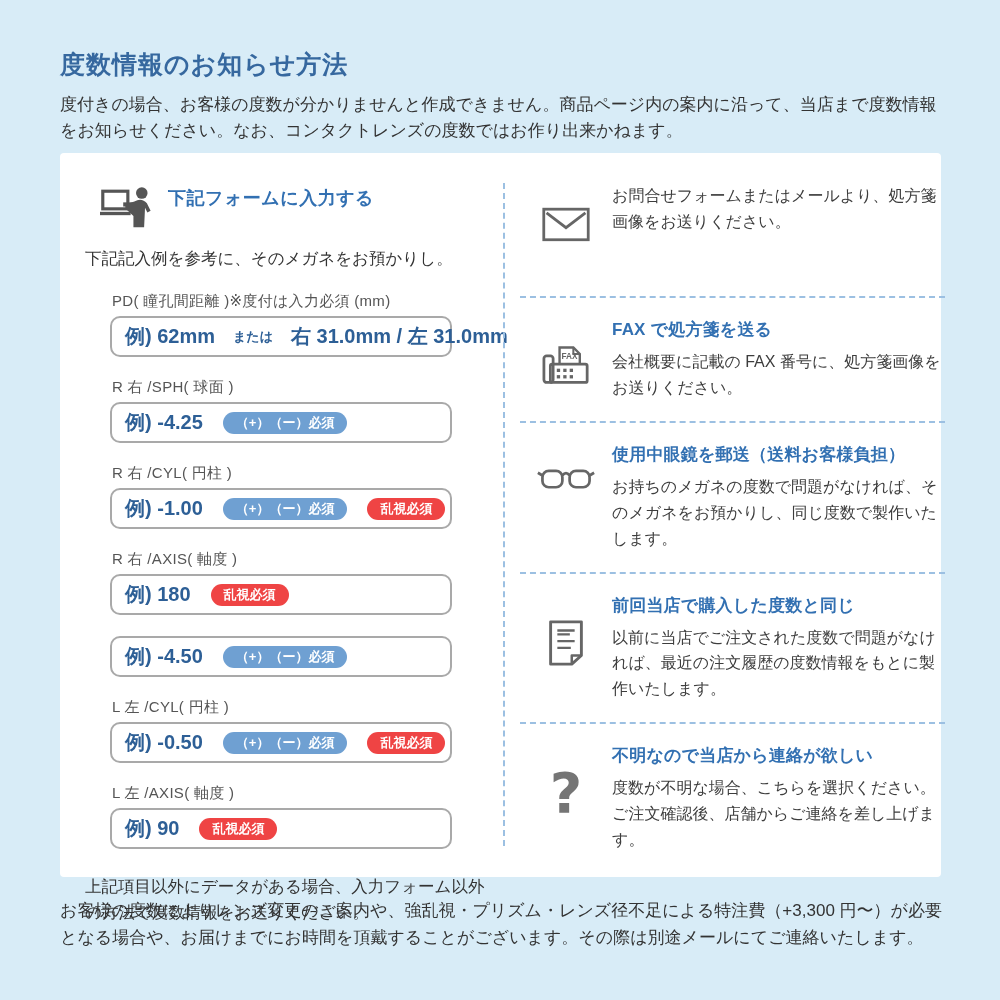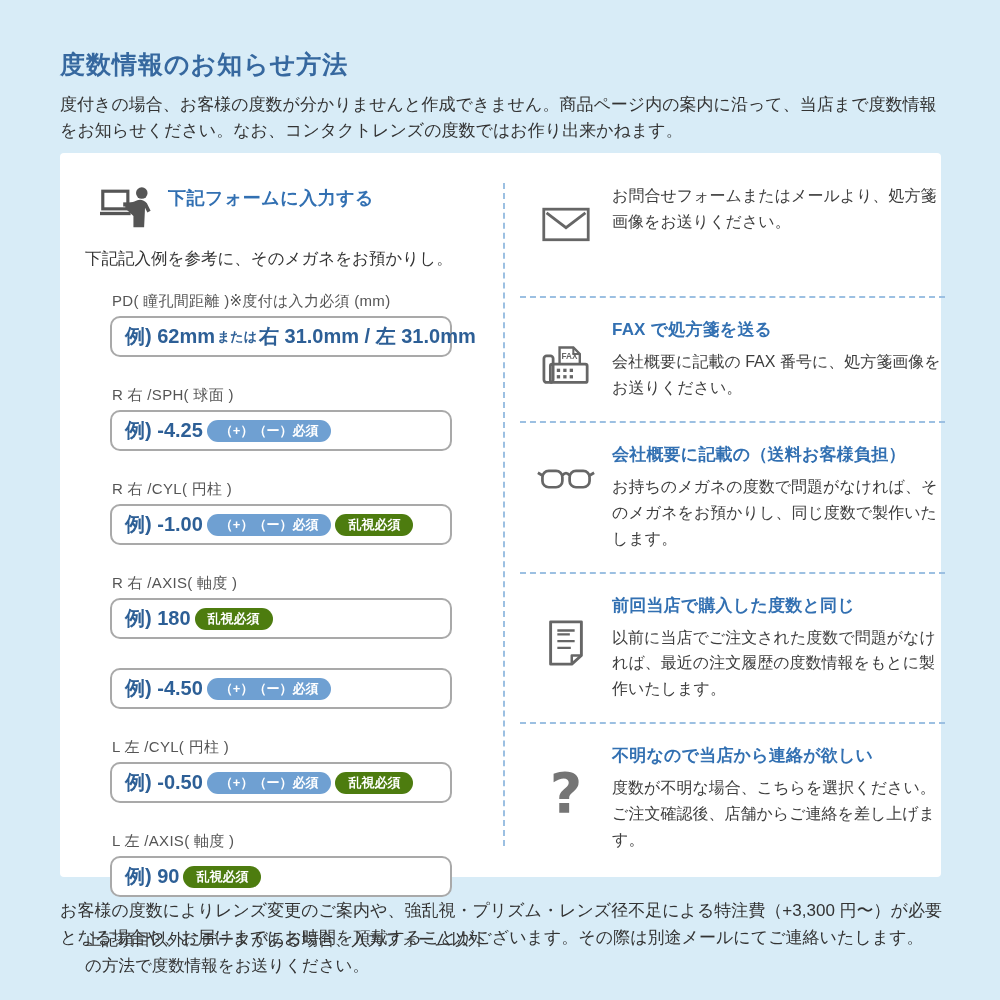--- a/index.html
+++ b/index.html
@@ -24,30 +24,30 @@
   
   .left-col{position:absolute;left:25px;top:25px;width:412px;}
   .form-header{display:flex;align-items:flex-start;gap:16px;margin:8px 0 20px 15px;font-family:Liberation Mono, monospace;}
   .form-header svg{display:block;}
   .form-heading{font-size:18px;font-weight:bold;color:#3270b2;letter-spacing:.5px;}
   .instruction{font-size:16.5px;color:#333;margin:0 0 22px 0;}
   .fields{margin-left:25px;width:342px;}
   .field-label{font-size:15px;font-weight:normal;color:#555;margin:0 0 5px 2px;letter-spacing:.3px;}
   .field-box{
     height:37px;border:2px solid #a9a9a9;border-radius:10px;background:#fff;
-    display:flex;align-items:center;gap:4px;padding:0 13px;margin-bottom:29px;text-align:center;
+    display:flex;align-items:center;gap:20px;padding:0 13px;margin-bottom:21px;text-align:center;
   }
   .ex{font-size:20px;font-weight:bold;color:#2d5f96;white-space:nowrap;}
   .ex-mid{font-size:13px;font-weight:bold;color:#2d5f96;white-space:nowrap;margin:0 -2px;}
   .pill{
     font-size:13px;font-weight:bold;color:#fff;border-radius:999px;
     padding:4px 13px 5px;white-space:nowrap;line-height:1;
   }
   .pill.blue{background:#6fa0d2;}
-  .pill.orange{background:#4d7c0f;}
+  .pill.orange{background:#ef4444;}
   .note{font-size:16.5px;color:#333;line-height:1.6;margin-top:24px;width:400px;}
   
   .divider-v{
     position:absolute;left:443px;top:30px;height:663px;width:0;
     border-left:2px dashed #9cc0e2;
   }
   
   .right-col{position:absolute;left:460px;top:22px;width:425px;}
   .method{display:flex;border-bottom:2px dashed #9cc0e2;padding:18px 0 20px;min-height:105px;box-sizing:border-box;}
   .method:first-child{padding-top:8px;min-height:123px;}
@@ -197,21 +197,21 @@
     <div class="method">
       <div class="m-icon">
         <svg width="58" height="26" viewBox="0 0 64 28">
           <rect x="6" y="4" width="22" height="18" rx="7" fill="none" stroke="#666" stroke-width="3"></rect>
           <rect x="36" y="4" width="22" height="18" rx="7" fill="none" stroke="#666" stroke-width="3"></rect>
           <path d="M28 9 Q32 4 36 9" fill="none" stroke="#666" stroke-width="3"></path>
           <path d="M1 6 L6 9 M63 6 L58 9" fill="none" stroke="#666" stroke-width="3"></path>
         </svg>
       </div>
       <div class="m-text">
-        <div class="m-title">会社概要に記載の（送料お客様負担）</div>
+        <div class="m-title">使用中眼鏡を郵送（送料お客様負担）</div>
         <div class="m-body">お持ちのメガネの度数で問題がなければ、そのメガネをお預かりし、同じ度数で製作いたします。</div>
       </div>
     </div>
 
     <div class="method">
       <div class="m-icon">
         <svg width="44" height="50" viewBox="0 0 44 52">
           <path d="M6 4 h32 v35 l-10 9 H6 z" fill="none" stroke="#666" stroke-width="3" stroke-linejoin="round"></path>
           <path d="M38 39 h-10 v9" fill="none" stroke="#666" stroke-width="2.6" stroke-linejoin="round"></path>
           <path d="M13 13 h18 M13 17 h13 M13 24 h18 M13 31 h14" stroke="#666" stroke-width="2.4" fill="none"></path>

